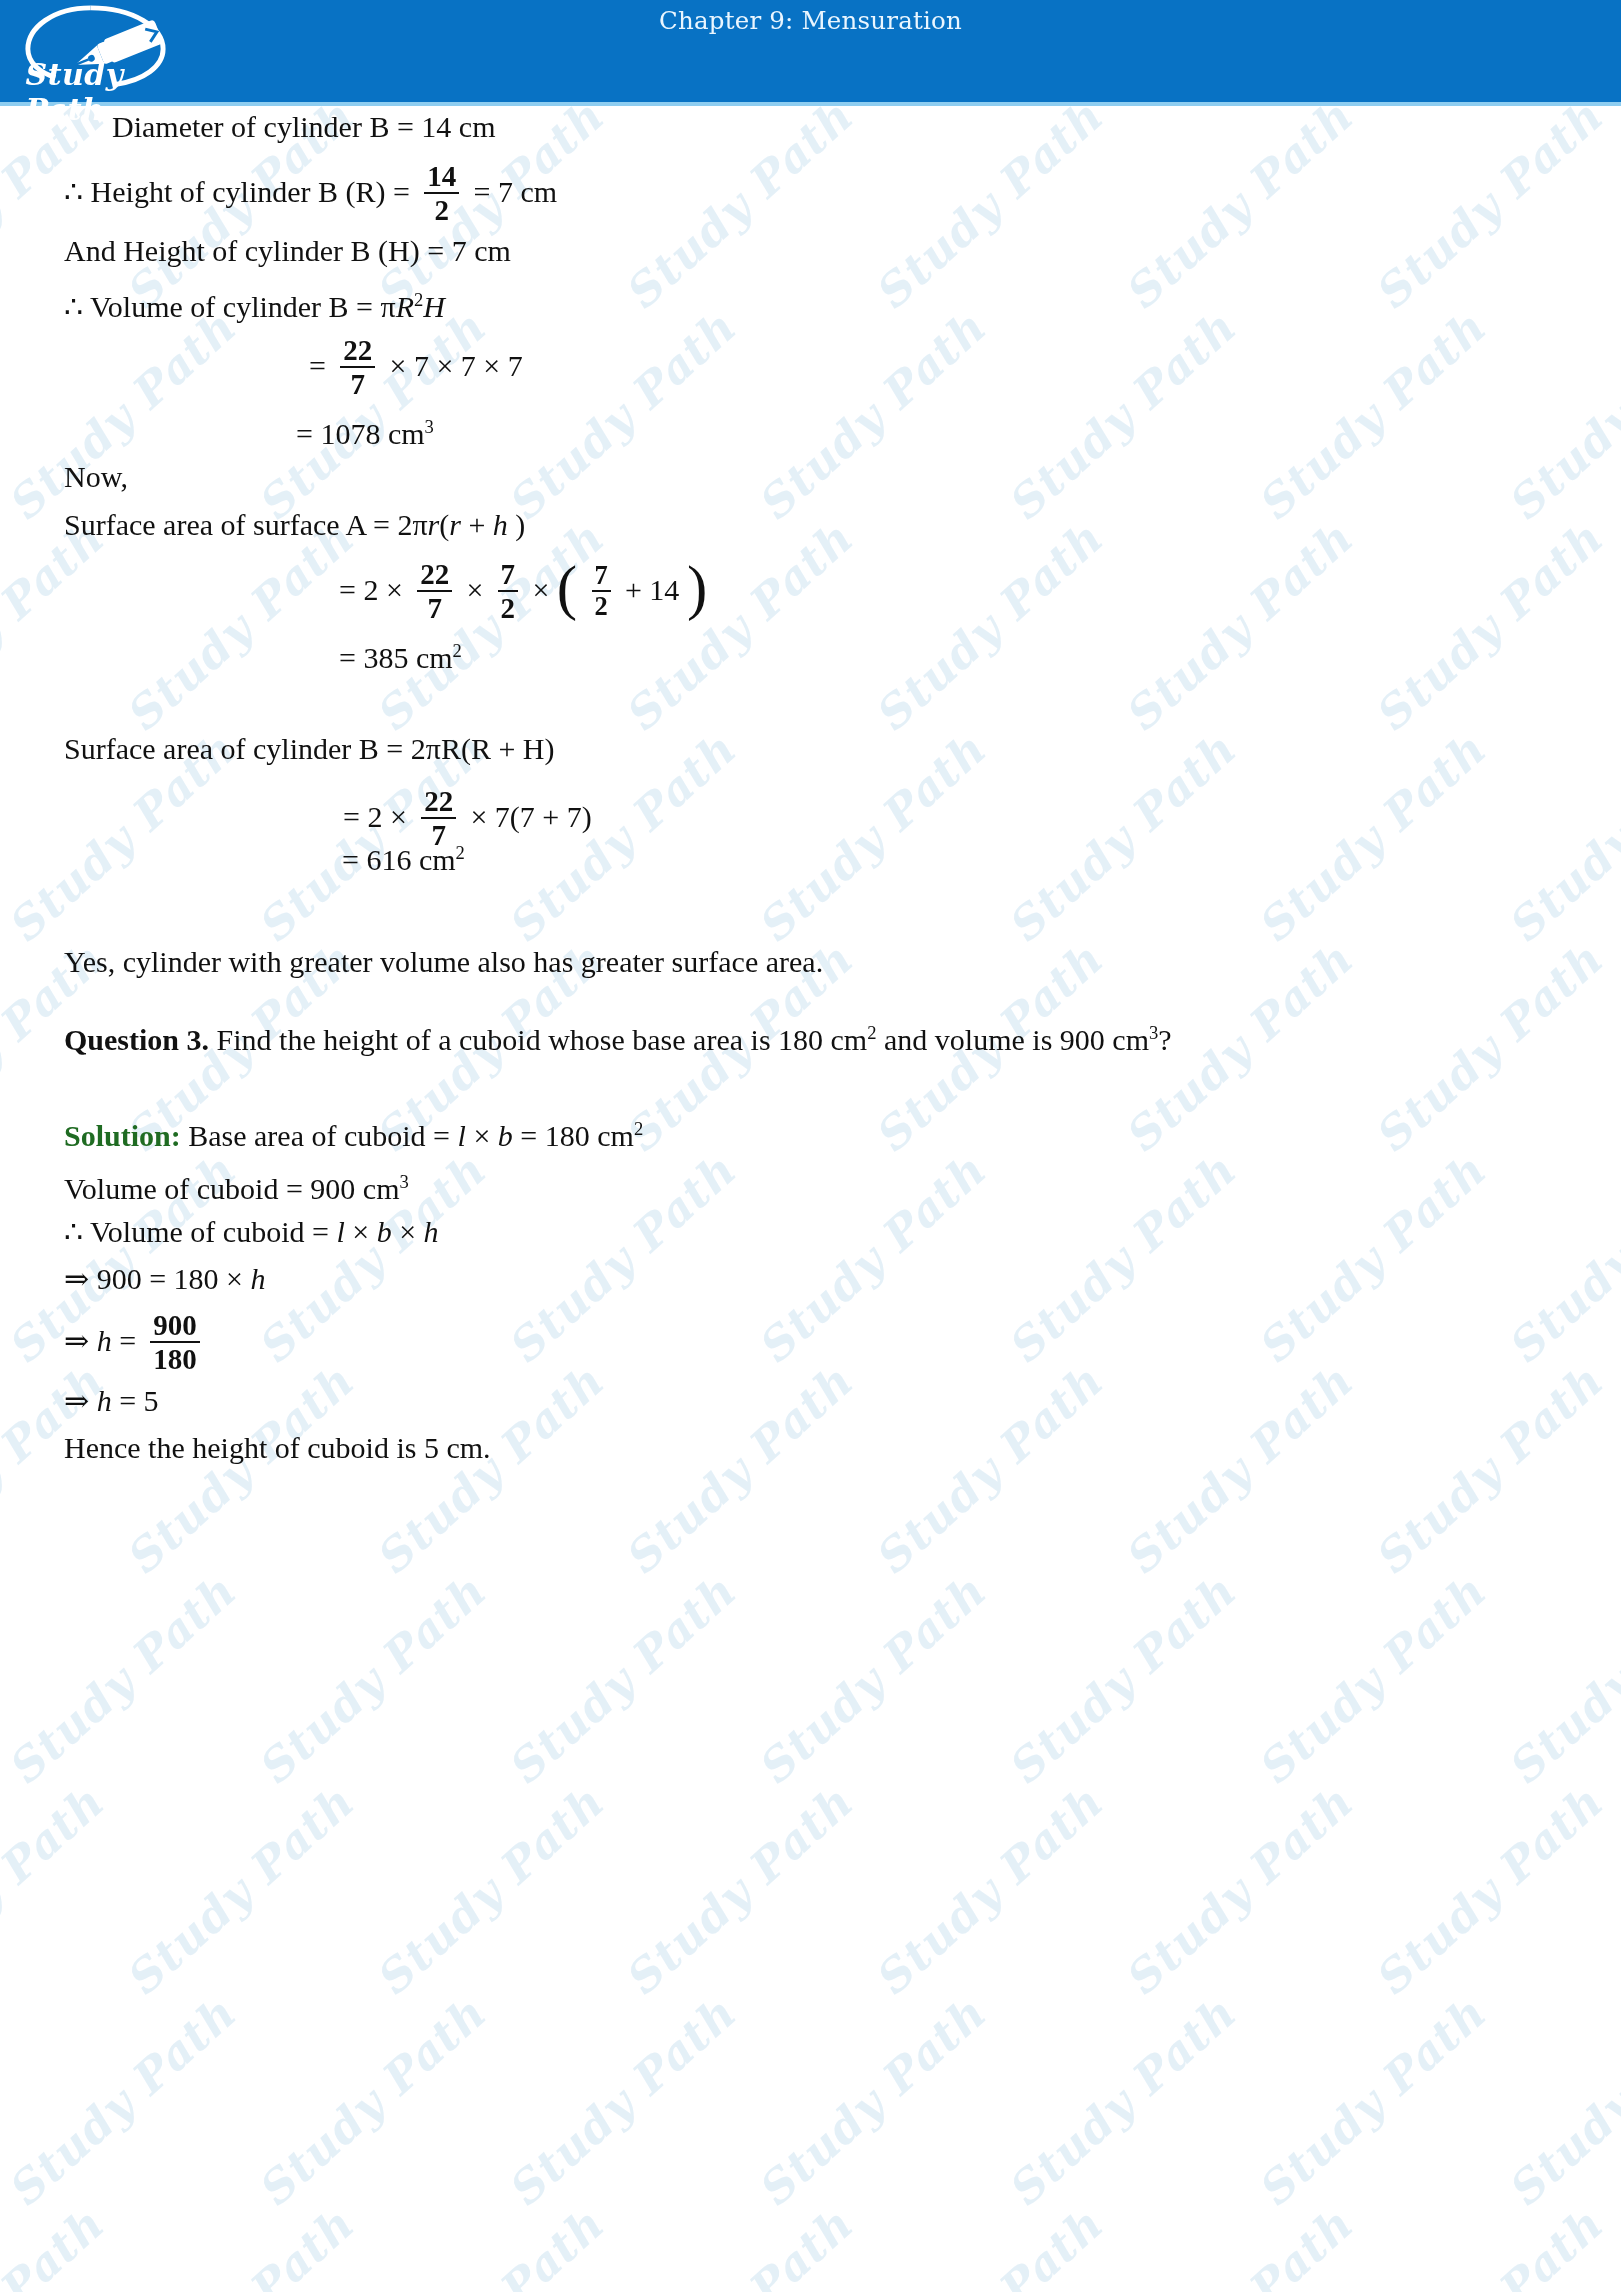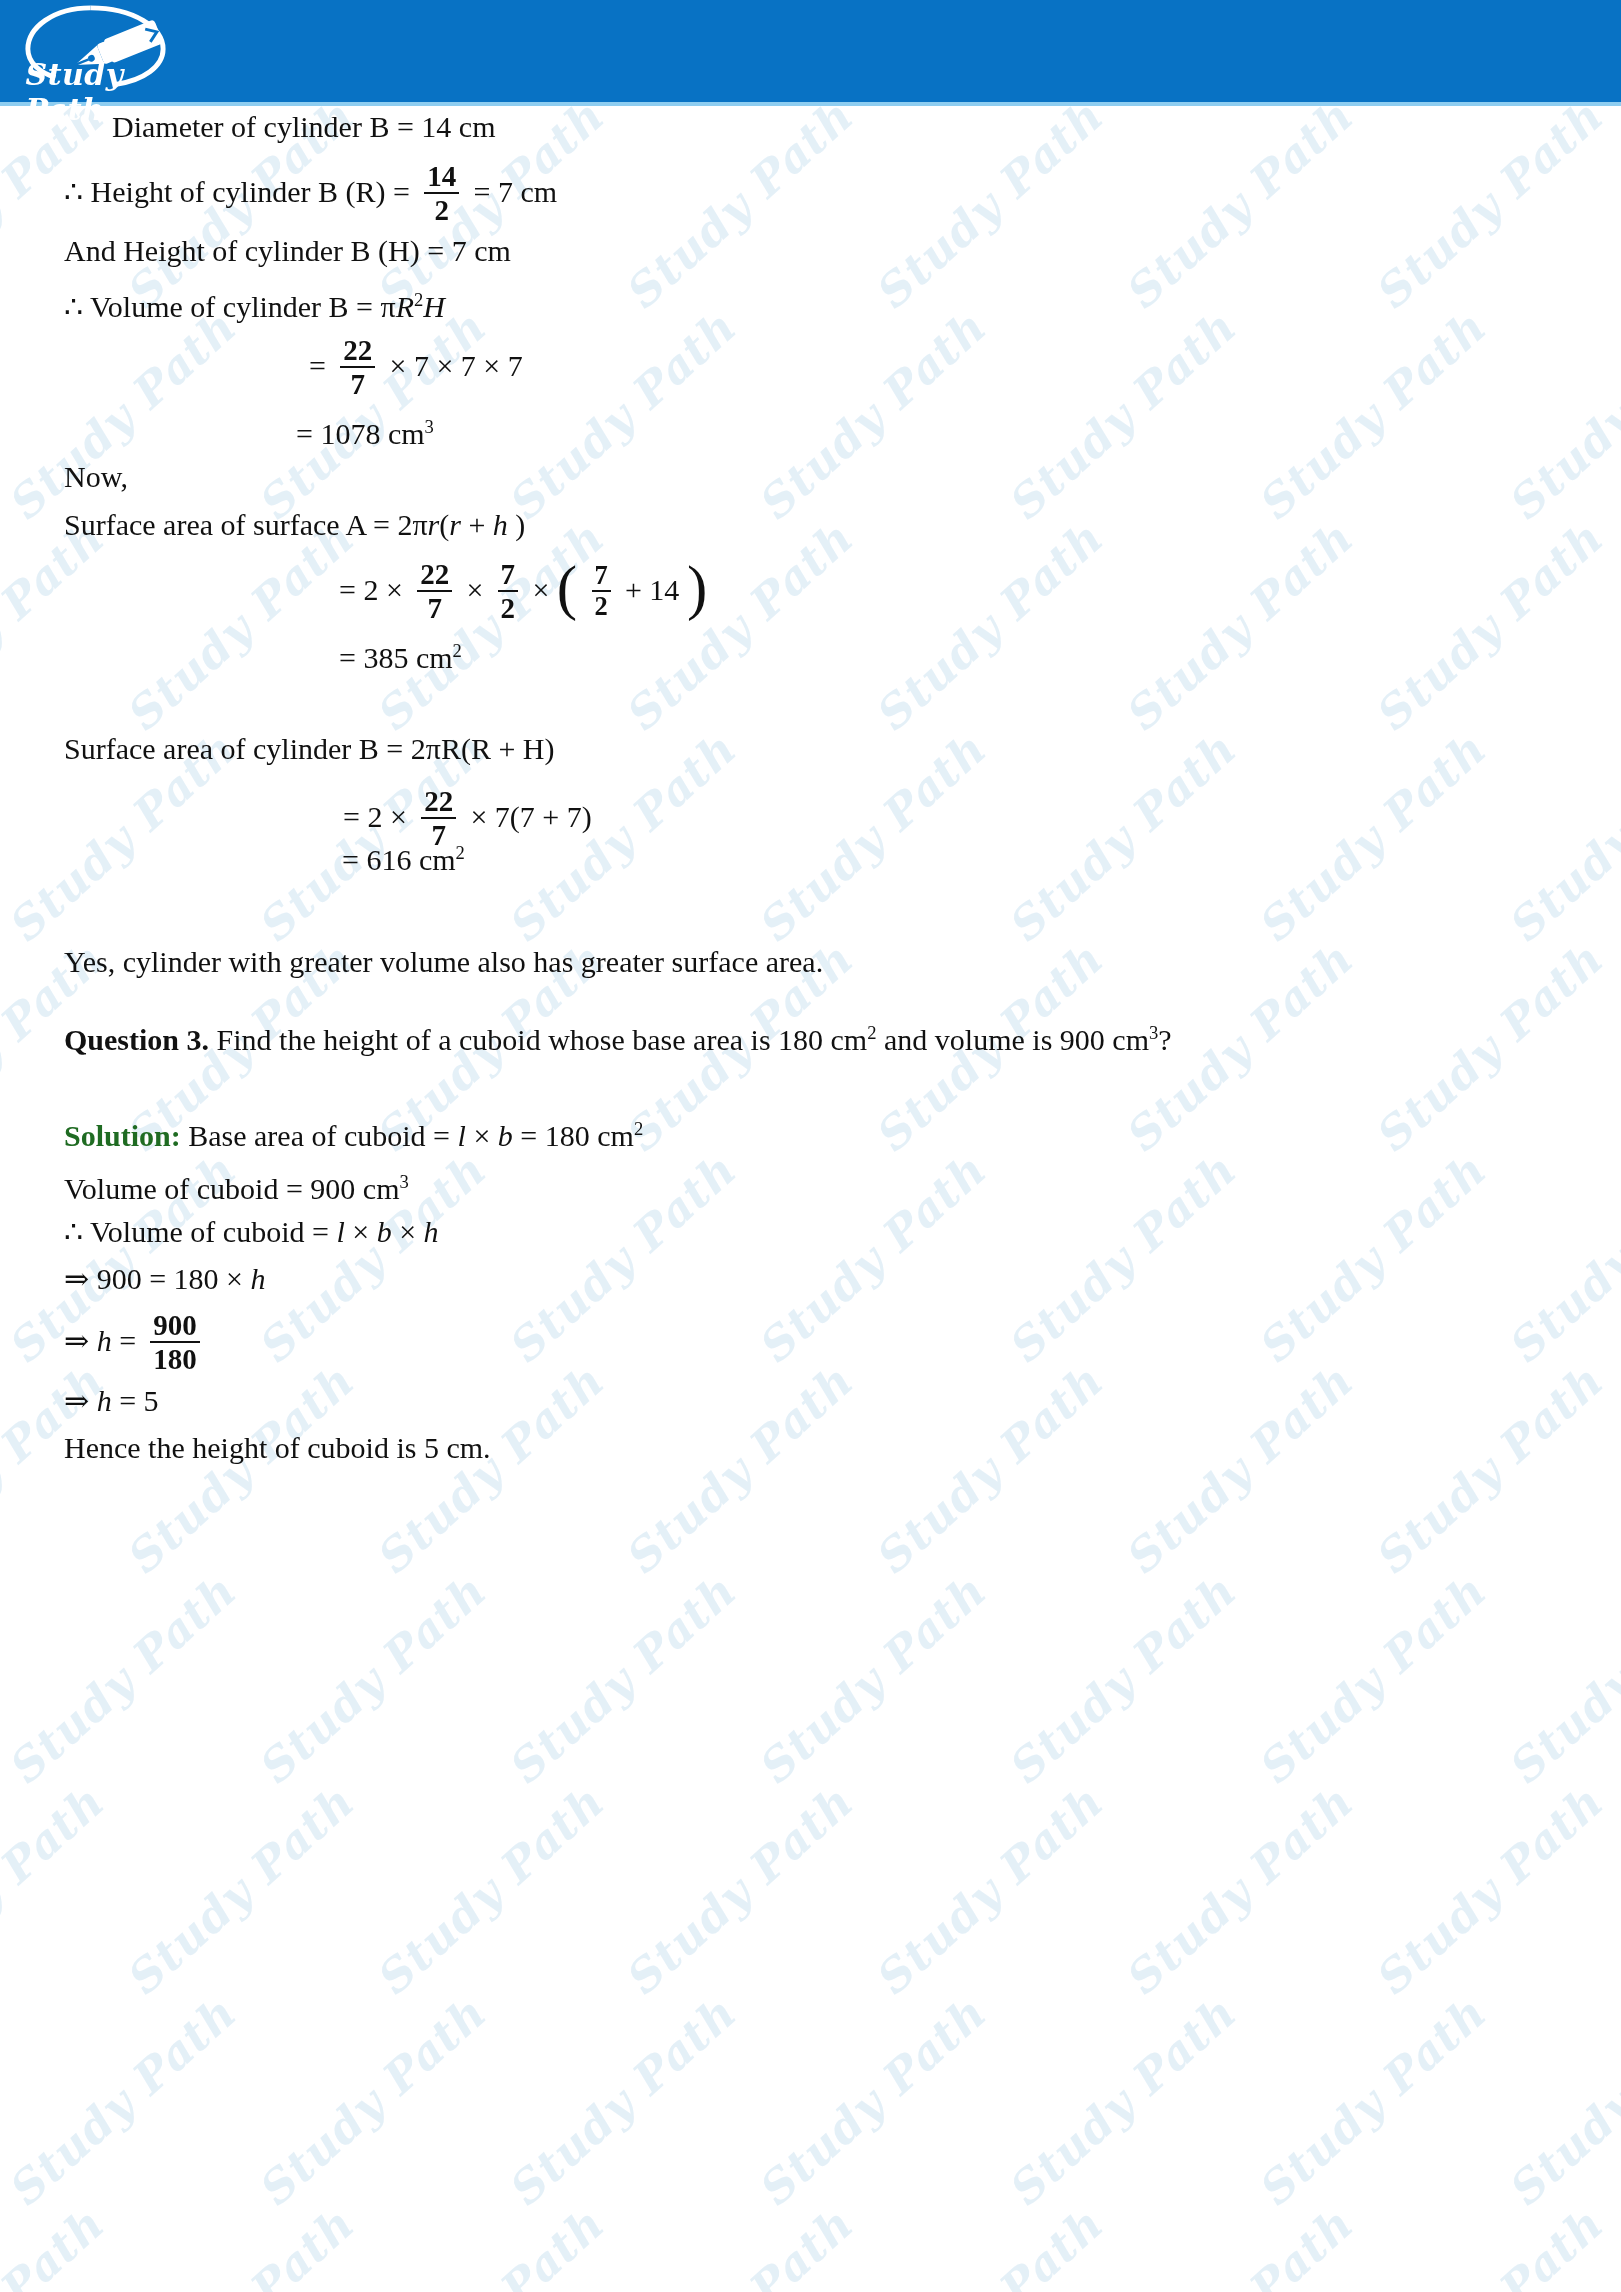--- a/index.html
+++ b/index.html
@@ -285,20 +285,21 @@
           <path d="M88 41 L60 51 L88 61 Z" fill="#ffffff"></path>
           <path d="M60 51 L75 51" stroke="#0872c4" stroke-width="2.4"></path>
           <circle cx="78" cy="51" r="3.4" fill="#0872c4"></circle>
           <path d="M140 44 L150 51 L140 58" fill="none" stroke="#0872c4" stroke-width="3"></path>
         </g>
       </svg>
       <div class="logo-text">Study Path</div>
     </div>
 
     <div class="header-titles">
+      <div>Chapter 9: Mensuration</div>
     </div>
   </div>
 
   <div class="content">
 
     <div class="line left" style="top:5.9px;margin-left:48px;">
       <span>Diameter of cylinder B = 14 cm</span>
     </div>
 
     <div class="line left" style="top:61px;">

